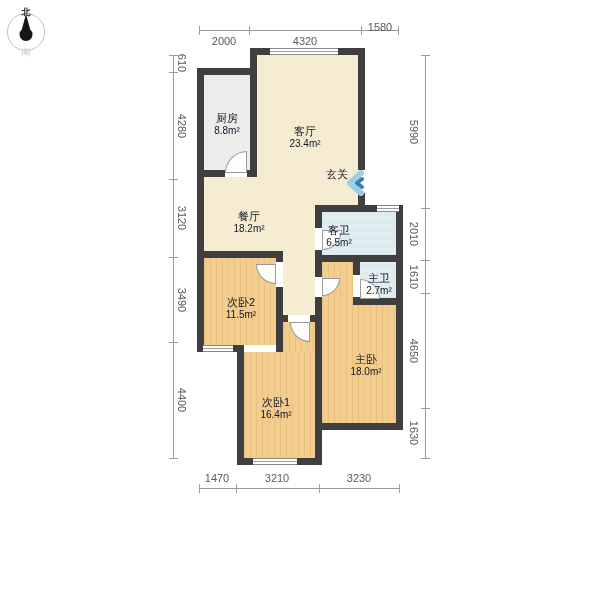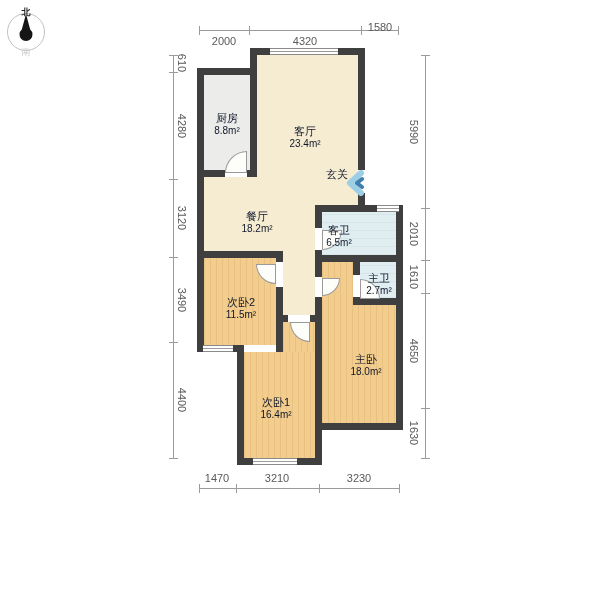--- a/index.html
+++ b/index.html
@@ -108,21 +108,21 @@
     <div class="nm">厨房</div>
     <div class="area">8.8m²</div>
   </div>
   <div class="room-label" style="left:305px;top:112px;margin-top:25px;">
     <div class="nm">客厅</div>
     <div class="area">23.4m²</div>
   </div>
   <div class="room-label" style="left:337px;top:174px;">
     <div class="nm">玄关</div>
   </div>
-  <div class="room-label" style="left:257px;top:222px;">
+  <div class="room-label" style="left:249px;top:222px;">
     <div class="nm">餐厅</div>
     <div class="area">18.2m²</div>
   </div>
   <div class="room-label" style="left:339px;top:236px;">
     <div class="nm">客卫</div>
     <div class="area">6.5m²</div>
   </div>
   <div class="room-label" style="left:379px;top:284px;">
     <div class="nm">主卫</div>
     <div class="area">2.7m²</div>

